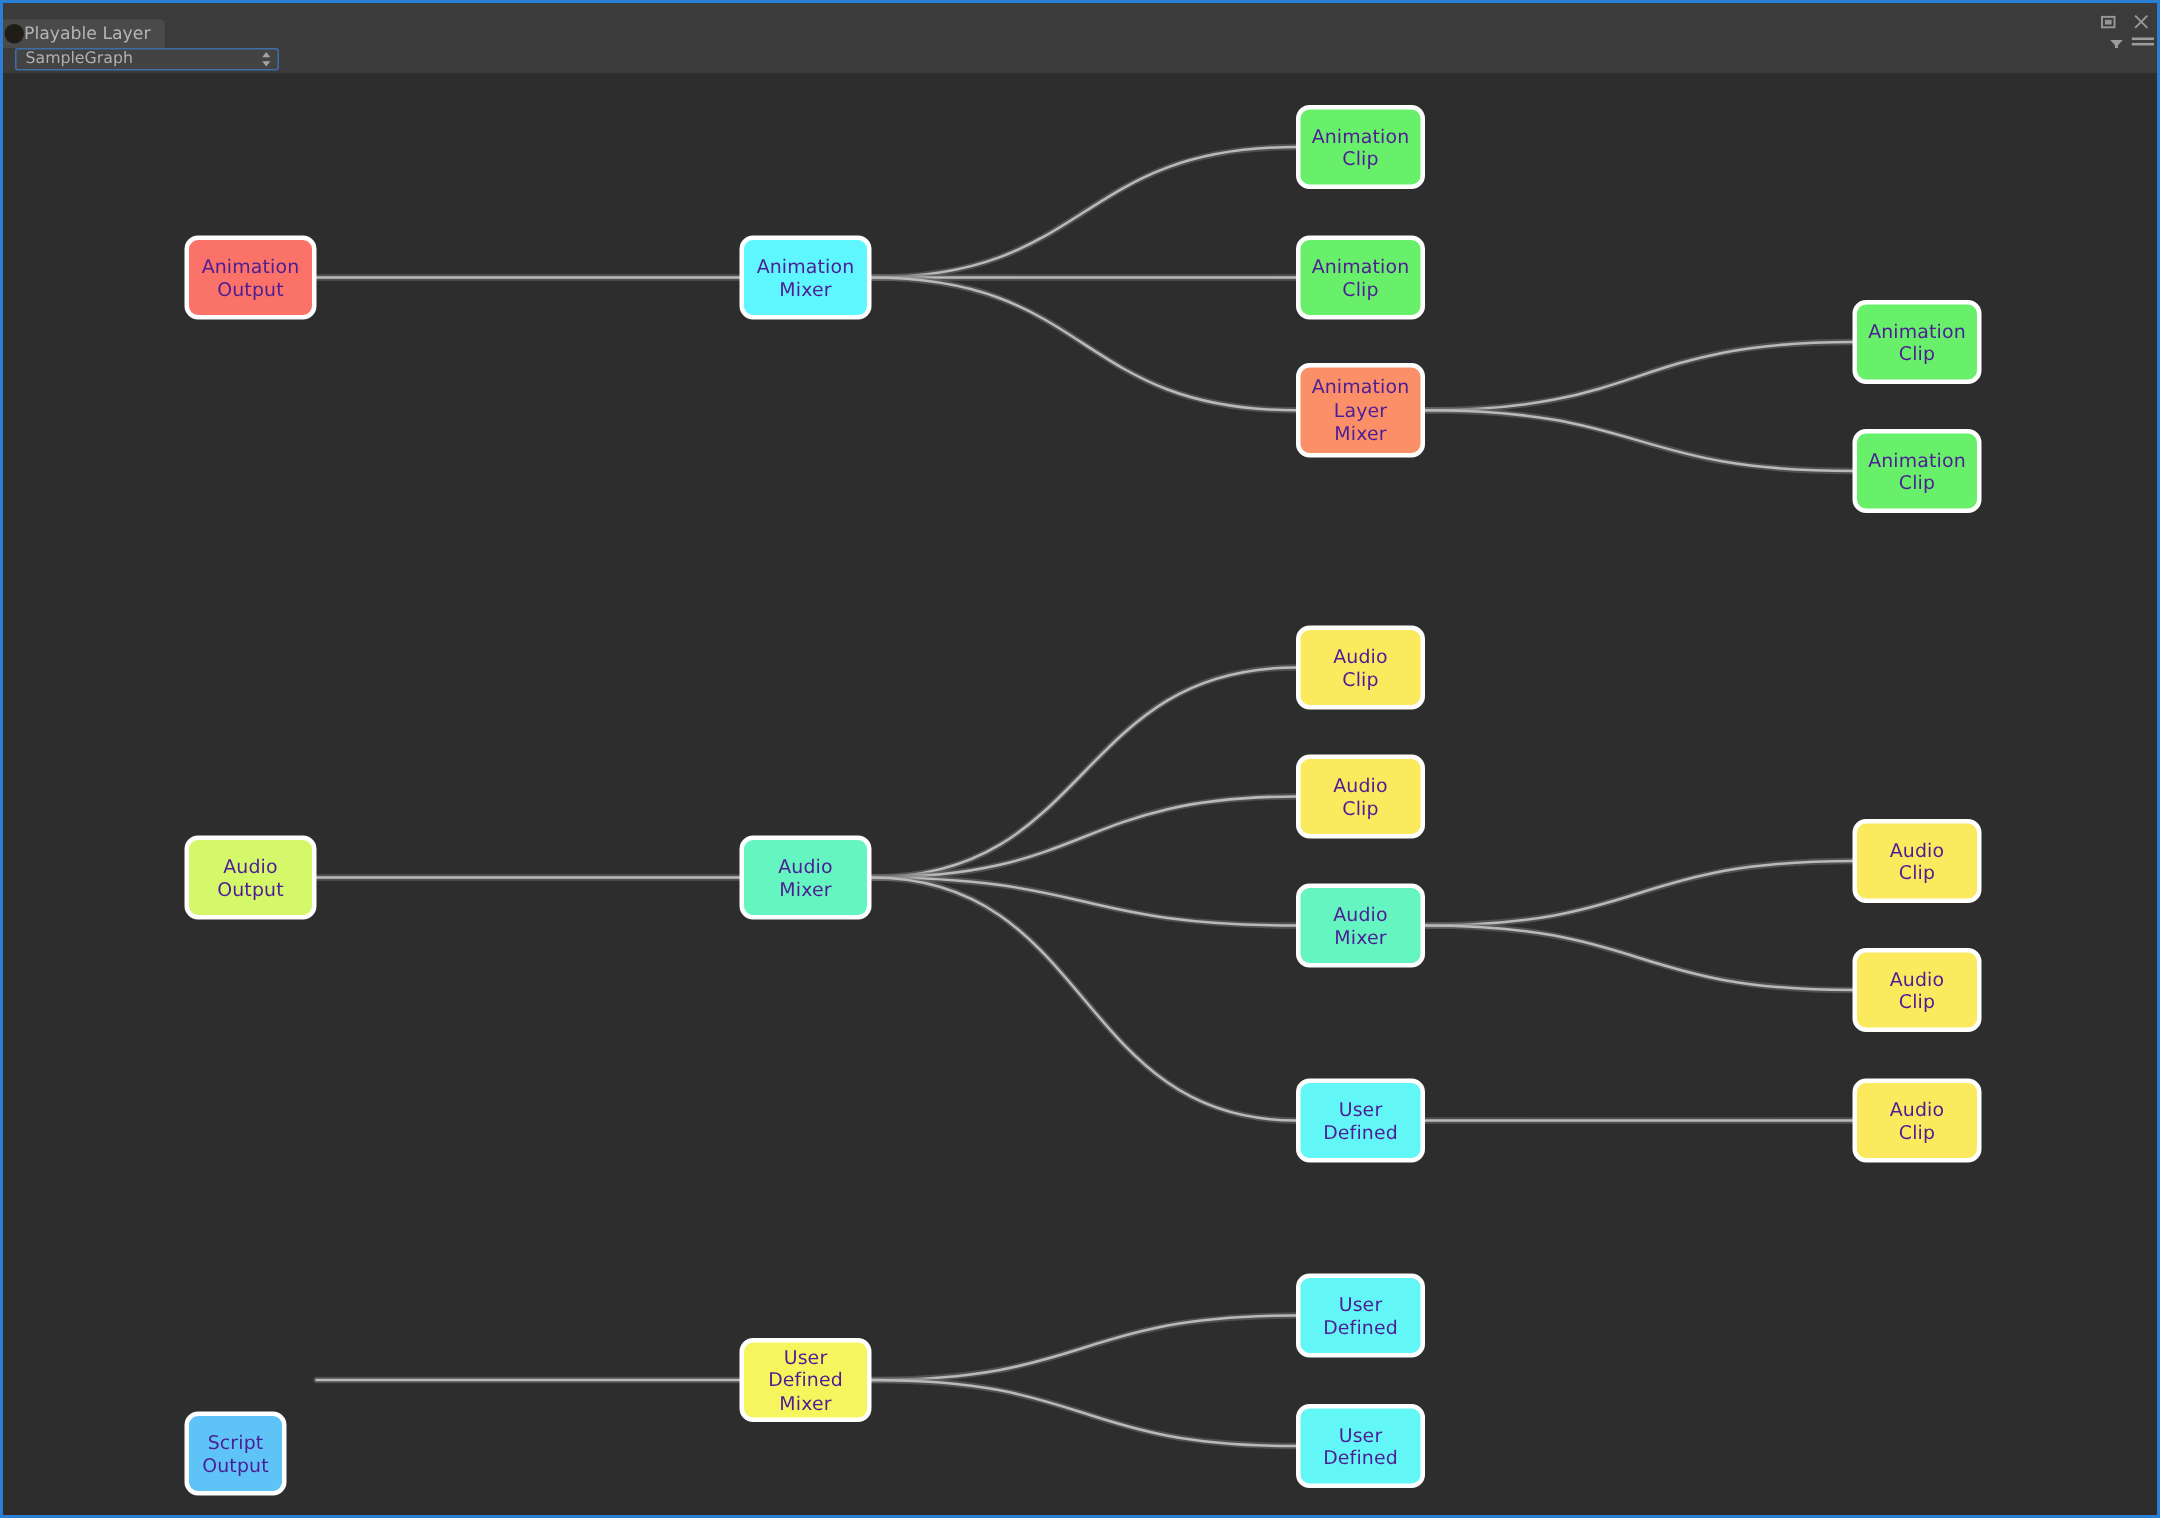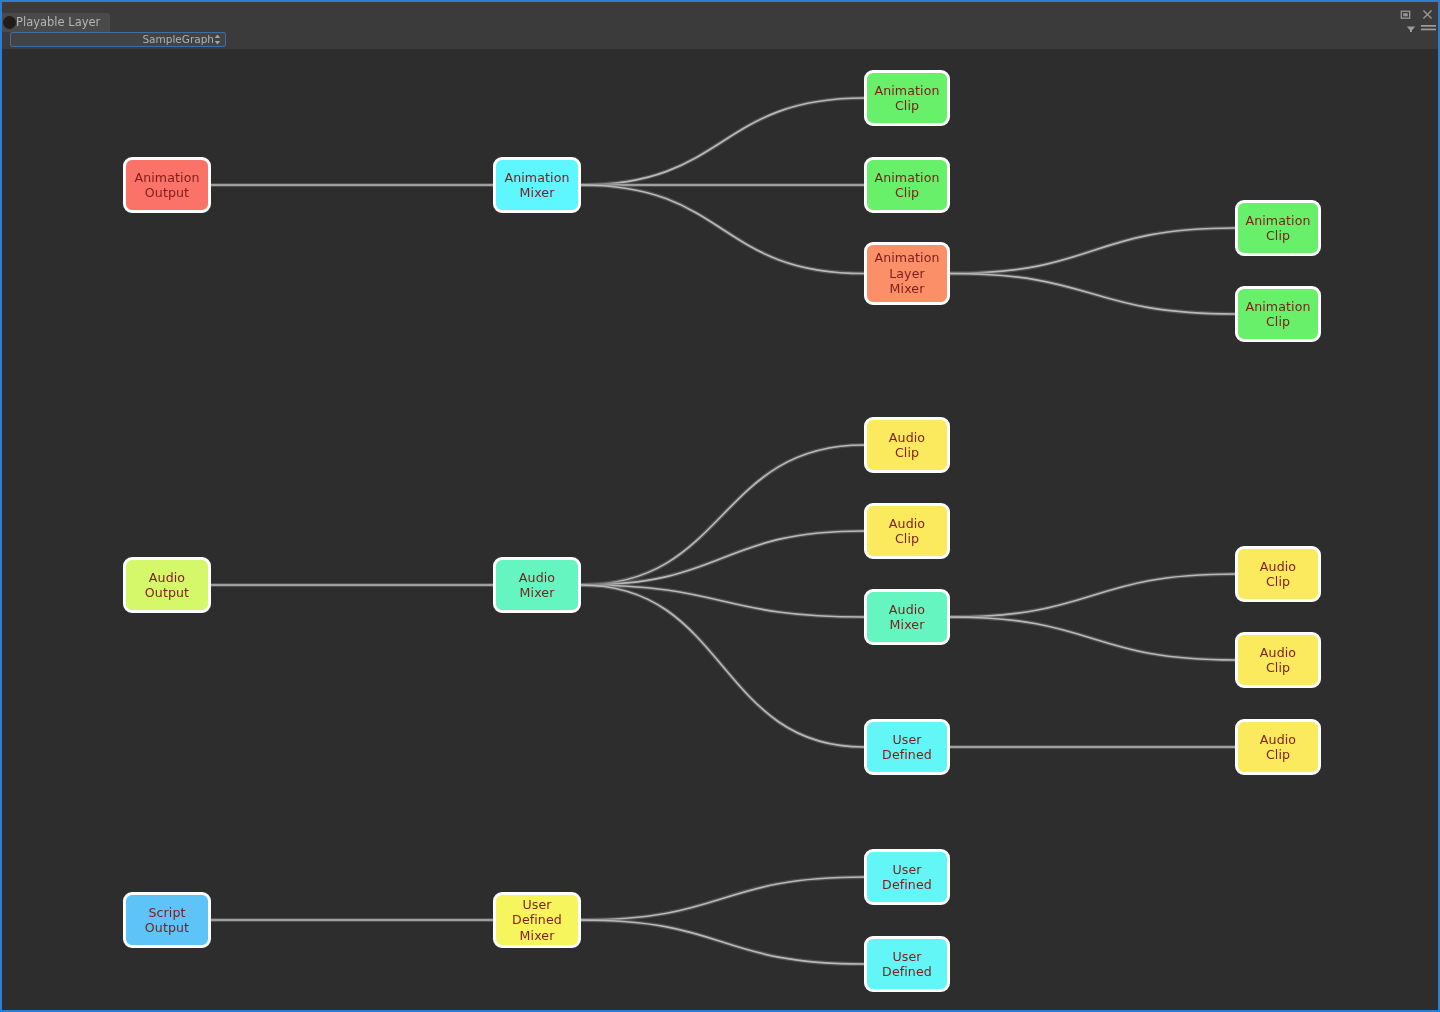--- a/index.html
+++ b/index.html
@@ -52,27 +52,26 @@
   .tb-ic { opacity: .70; }
 
   
   #selbar {
     position: absolute; left: 0; top: 30px;
     width: 1440px; height: 17px;
     background: #3b3b3b;
   }
   #graph-select {
     position: absolute; left: 8px; top: 0px;
-    width: 216px; height: 15px;
+    width: 176px; height: 15px;
     background: #434343;
     border: 1px solid #3d6ea8;
     border-radius: 2px;
     display: flex; align-items: center;
     padding: 0 4px 0 6px;
-    text-align: right;
   }
   #graph-select-label {
     flex: 1;
     color: #b0b0b0;
     font-size: 10.5px;
     line-height: 13px;
     white-space: nowrap;
     overflow: hidden;
   }
   #graph-select-arrows { width: 7px; height: 11px; opacity: .8; }
@@ -87,21 +86,21 @@
   #edges { position: absolute; left: 0; top: 0; }
 
   .node {
     position: absolute;
     border: 3px solid #ffffff;
     border-radius: 9px;
     display: flex;
     align-items: center;
     justify-content: center;
     text-align: center;
-    color: #7f1d1d;
+    color: #4c1d95;
     font-size: 12.6px;
     line-height: 15.5px;
     letter-spacing: .1px;
     white-space: pre-line;
     user-select: none;
   }
 </style>
 </head>
 <body>
 
@@ -210,21 +209,21 @@
         <div class="node" style="left: 862px; top: 540px; width: 86px; height: 56px; background: rgb(100, 245, 192); border-color: rgb(255, 255, 255);"><span>Audio
 Mixer</span></div>
         <div class="node" style="left: 862px; top: 670px; width: 86px; height: 56px; background: rgb(98, 246, 246); border-color: rgb(255, 255, 255);"><span>User
 Defined</span></div>
         <div class="node" style="left: 1233px; top: 497px; width: 86px; height: 56px; background: rgb(251, 233, 94); border-color: rgb(255, 255, 255);"><span>Audio
 Clip</span></div>
         <div class="node" style="left: 1233px; top: 583px; width: 86px; height: 56px; background: rgb(251, 233, 94); border-color: rgb(255, 255, 255);"><span>Audio
 Clip</span></div>
         <div class="node" style="left: 1233px; top: 670px; width: 86px; height: 56px; background: rgb(251, 233, 94); border-color: rgb(255, 255, 255);"><span>Audio
 Clip</span></div>
-        <div class="node" style="left: 121px; top: 843px; width: 88px; height: 56px; background: rgb(94, 195, 246); border-color: rgb(255, 255, 255);"><span>Script
+        <div class="node" style="left: 121px; top: 892px; width: 68px; height: 56px; background: rgb(94, 195, 246); border-color: rgb(255, 255, 255);"><span>Script
 Output</span></div>
         <div class="node" style="left: 491px; top: 843px; width: 88px; height: 56px; background: rgb(246, 245, 94); border-color: rgb(255, 255, 255);"><span>User
 Defined
 Mixer</span></div>
         <div class="node" style="left: 862px; top: 800px; width: 86px; height: 56px; background: rgb(98, 246, 246); border-color: rgb(255, 255, 255);"><span>User
 Defined</span></div>
         <div class="node" style="left: 862px; top: 887px; width: 86px; height: 56px; background: rgb(98, 246, 246); border-color: rgb(255, 255, 255);"><span>User
 Defined</span></div>
       </div>
   </div>

